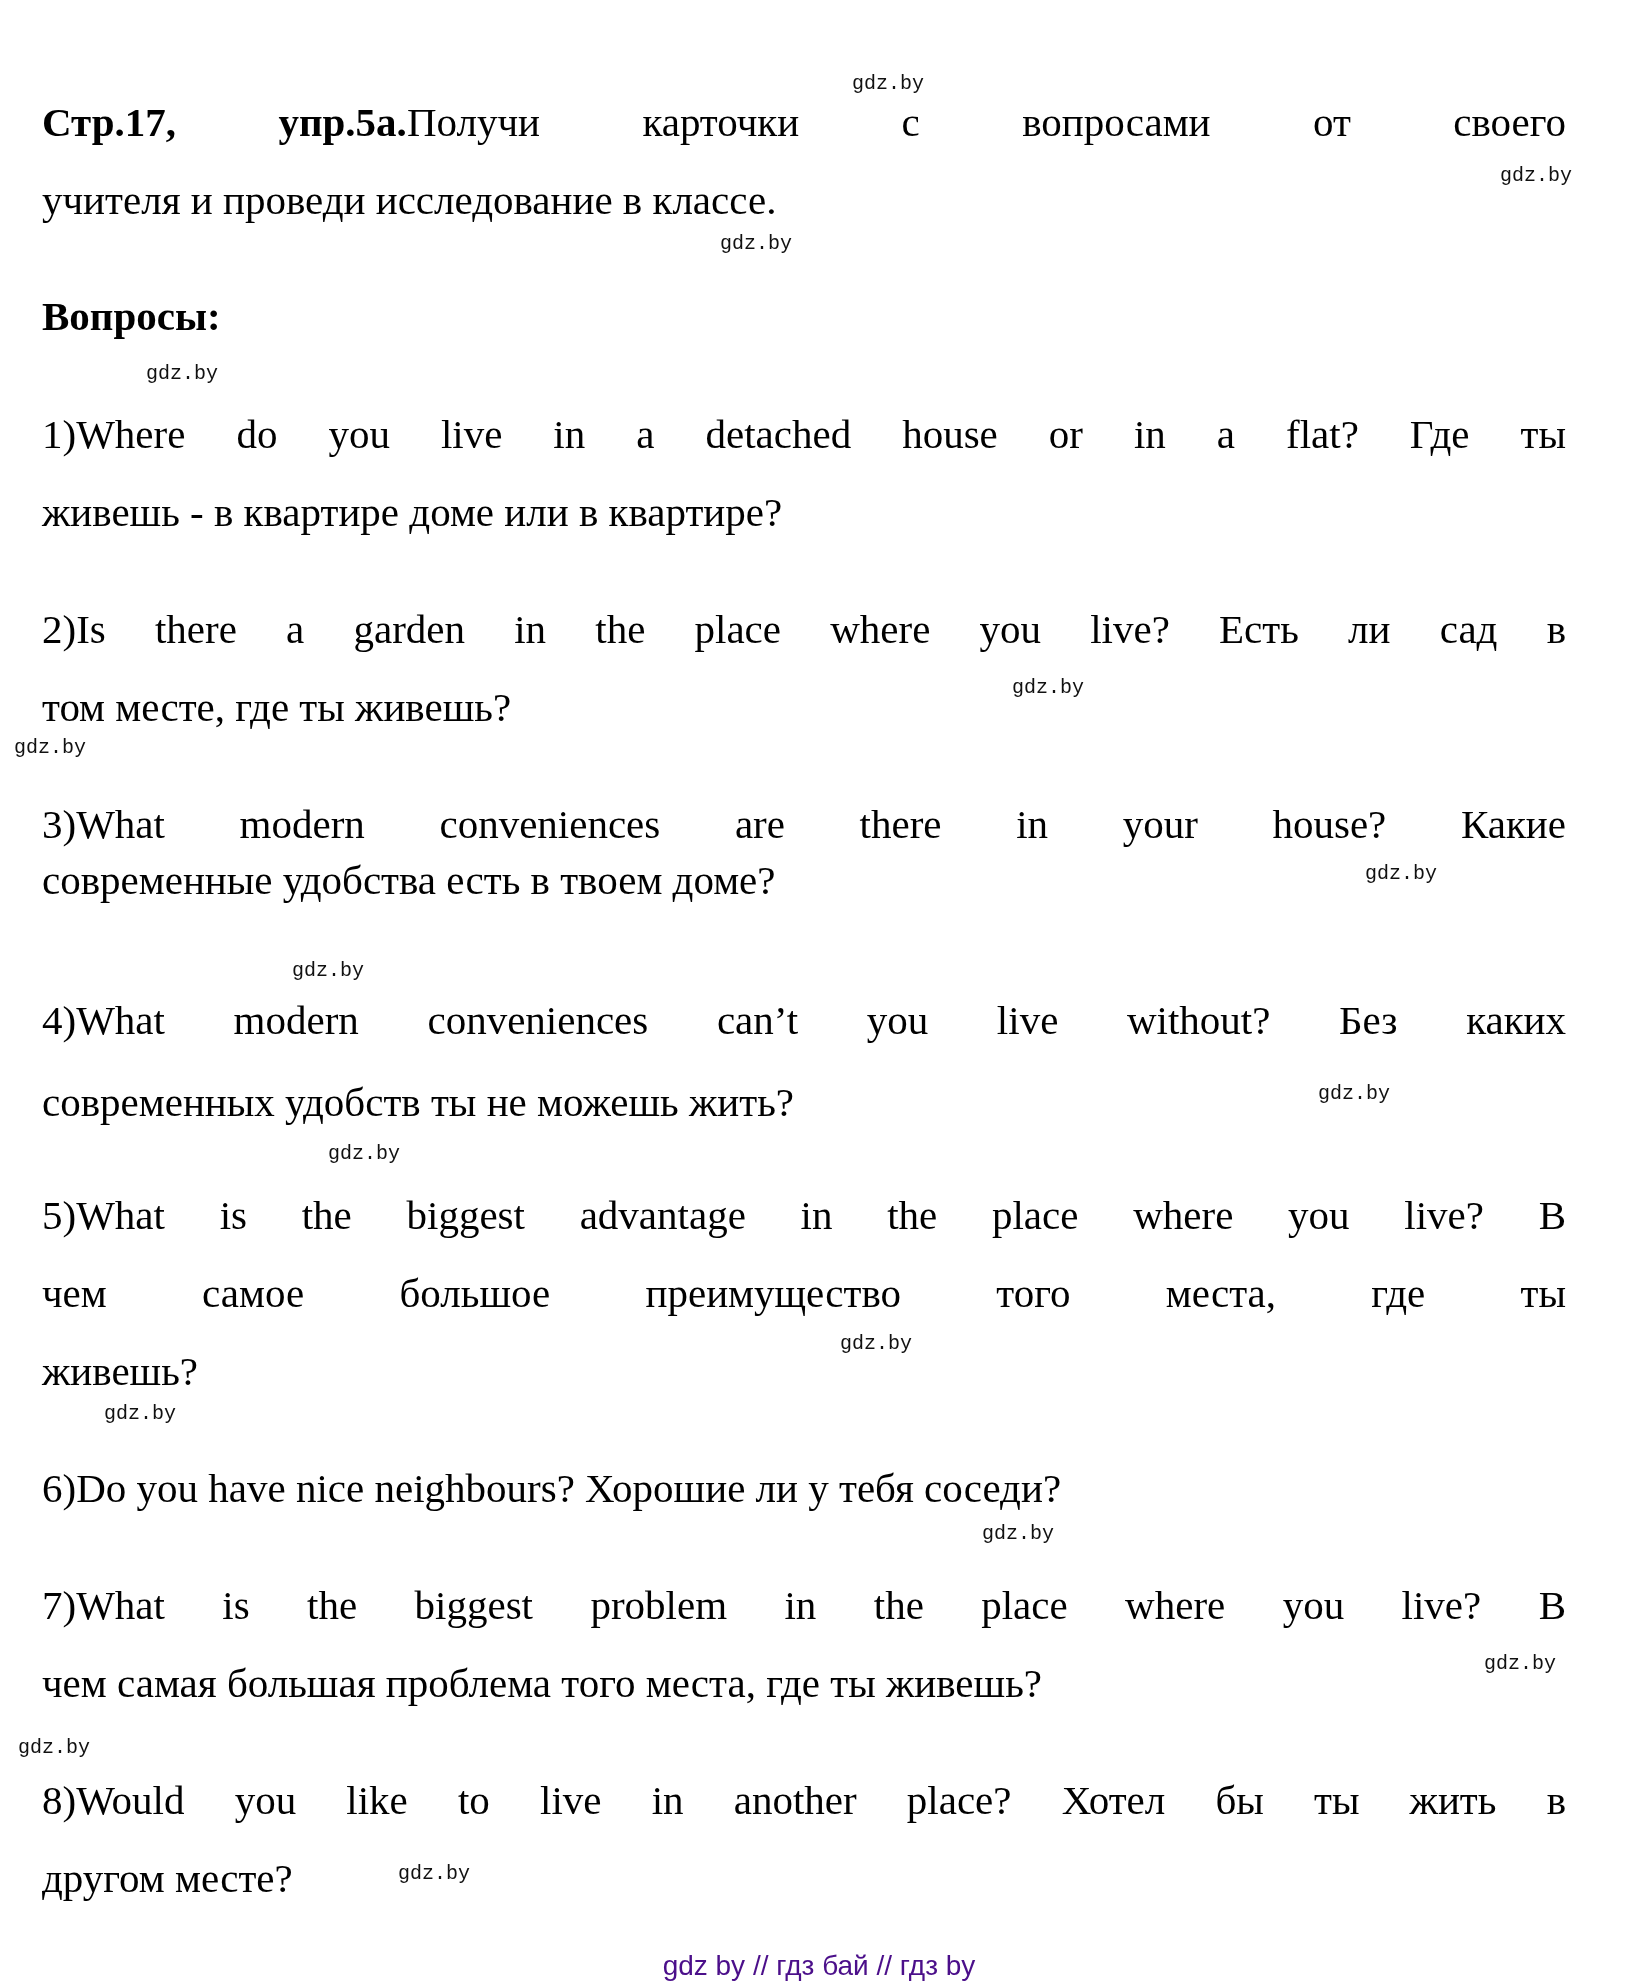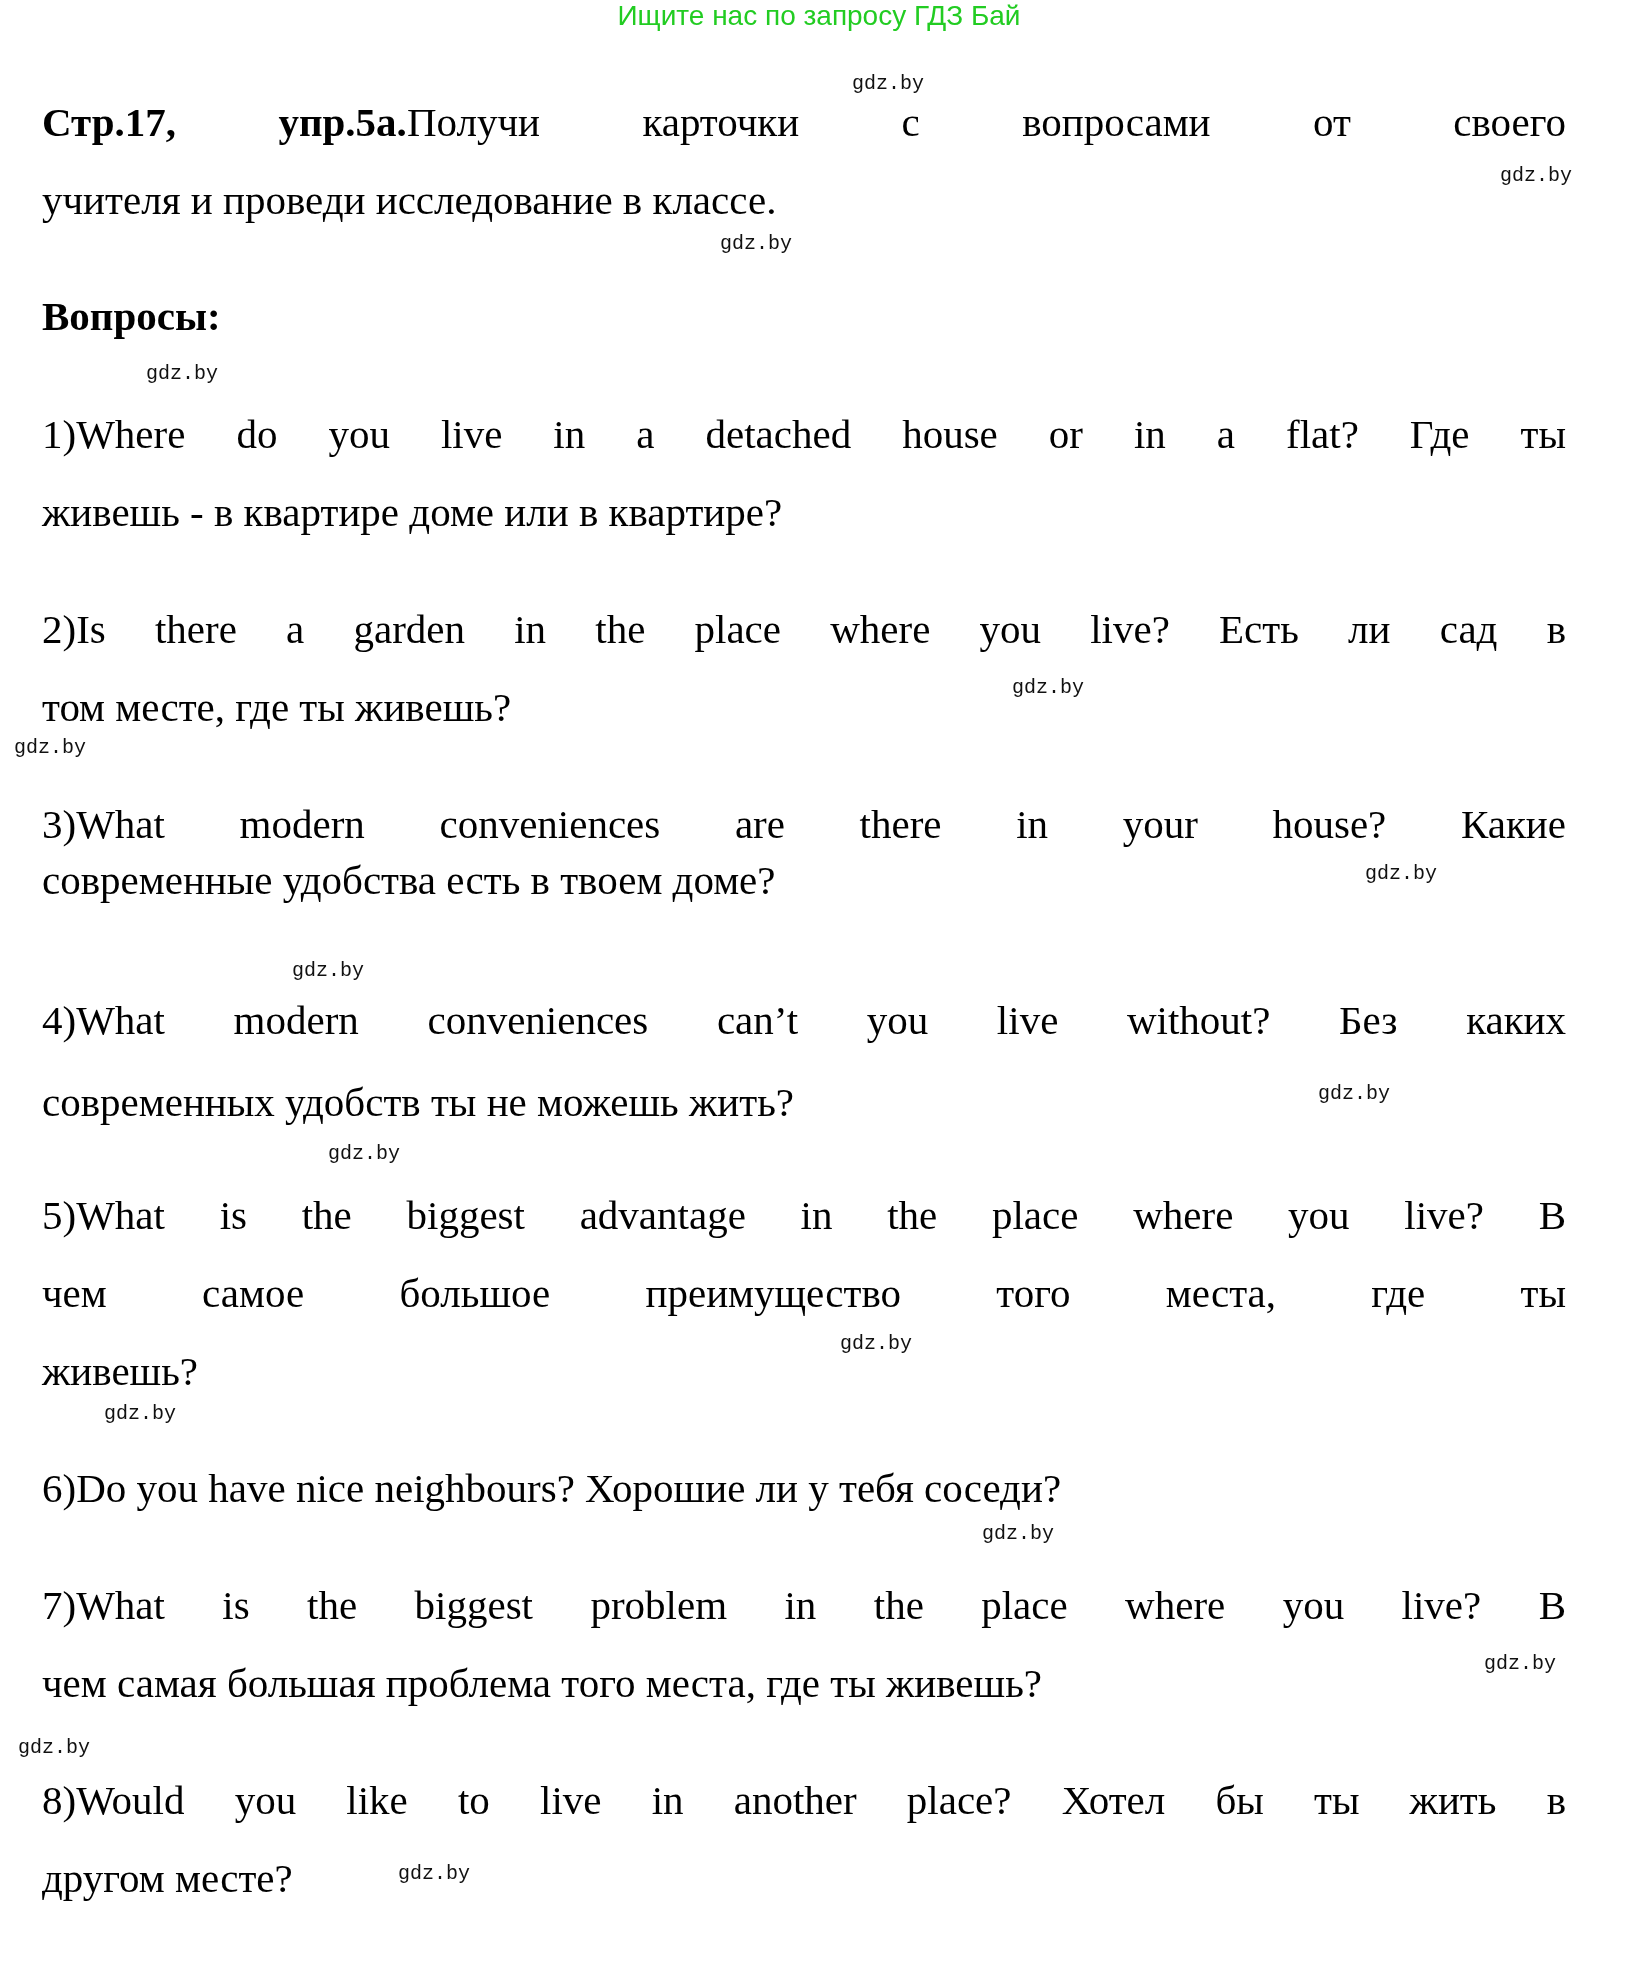--- a/index.html
+++ b/index.html
@@ -25,21 +25,20 @@
     .wm {
       position: absolute; font-family: Liberation Mono, monospace;
       font-size: 20px; color: #111; line-height: 32px;
     }
   </style>
 </head>
 <body>
 
 <div class="page">
 
-  <div class="top-banner">Ищите нас по запросу ГДЗ Бай</div>
 
   <div class="line justify" style="top:90px;">
     <span class="bold">Стр.17, упр.5а.</span><span>Получи карточки с вопросами от своего</span>
   </div>
   <div class="line" style="top:168px;">учителя и проведи исследование в классе.</div>
 
   <div class="line bold" style="top:284px;">Вопросы:</div>
 
   <div class="line justify" style="top:402px;">1)Where do you live in a detached house or in a flat? Где ты</div>
   <div class="line" style="top:480px;">живешь - в квартире доме или в квартире?</div>
@@ -75,13 +74,14 @@
   <div class="wm" style="left:292px; top:955px;">gdz.by</div>
   <div class="wm" style="left:1318px; top:1078px;">gdz.by</div>
   <div class="wm" style="left:328px; top:1138px;">gdz.by</div>
   <div class="wm" style="left:840px; top:1328px;">gdz.by</div>
   <div class="wm" style="left:104px; top:1398px;">gdz.by</div>
   <div class="wm" style="left:982px; top:1518px;">gdz.by</div>
   <div class="wm" style="left:1484px; top:1648px;">gdz.by</div>
   <div class="wm" style="left:18px; top:1732px;">gdz.by</div>
   <div class="wm" style="left:398px; top:1858px;">gdz.by</div>
 
+  <div class="footer">gdz by  //  гдз бай  //  гдз by</div>
 </div>
 
 </body></html>

